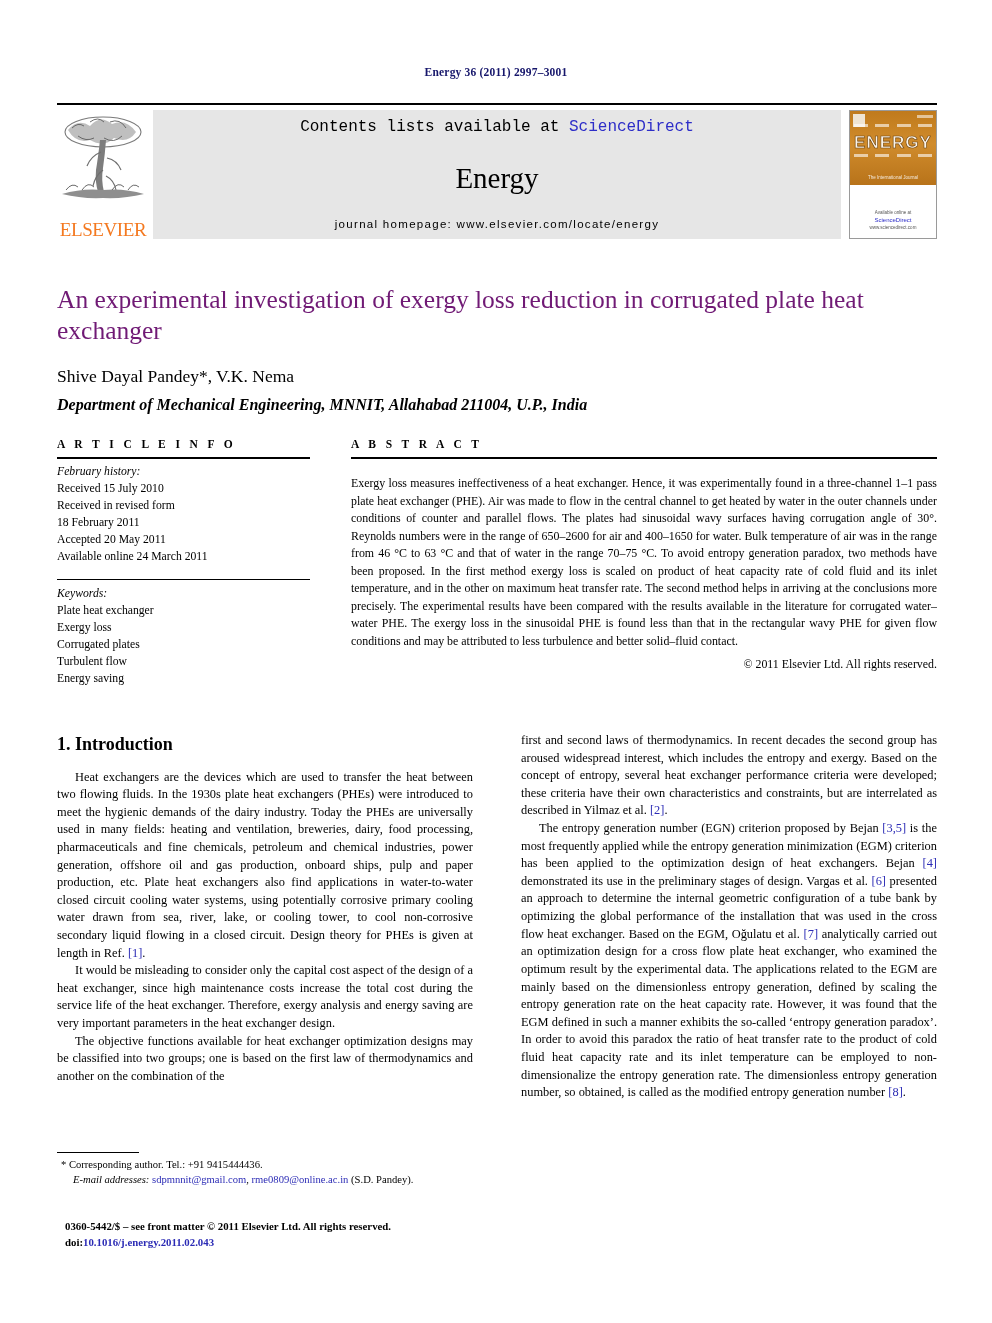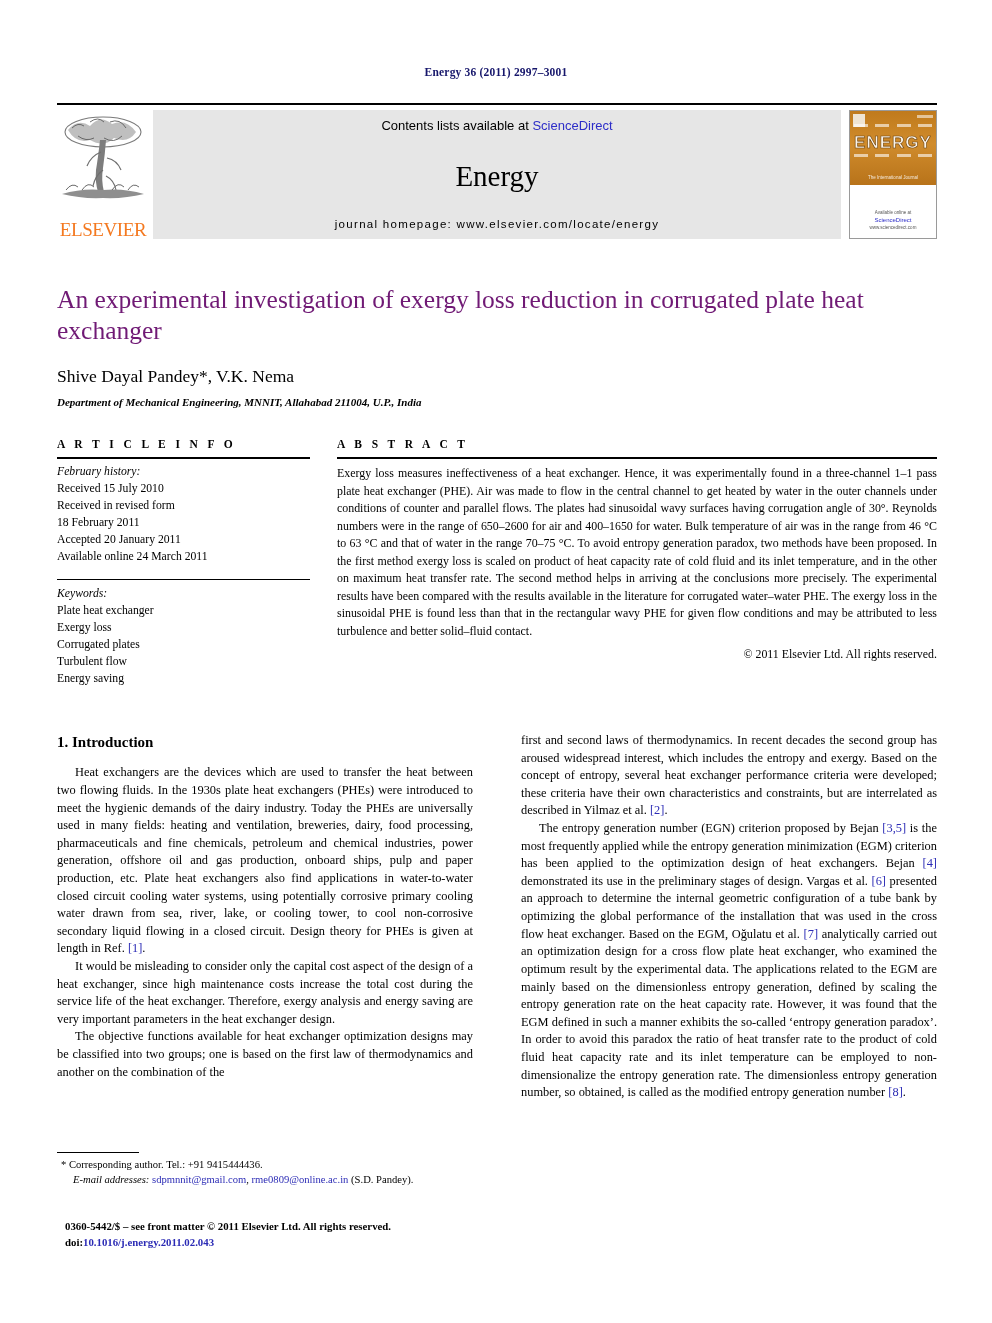--- a/index.html
+++ b/index.html
@@ -70,22 +70,22 @@
     flex: 1 1 auto;
     background: #e6e6e6;
     display: flex;
     flex-direction: column;
     justify-content: space-between;
     align-items: center;
     padding: 8px 0 9px 0;
     min-height: 112px;
   }
   .contents-line {
-    font-family: Liberation Sans, sans-serif;
-    font-size: 13px;
+    font-family: Liberation Mono, monospace;
+    font-size: 16px;
     color: #000;
   }
   .sciencedirect-link {
     color: #2d2dc8;
   }
   .journal-title {
     font-family: "Liberation Serif", serif;
     font-size: 29px;
     color: #000;
     line-height: 1;
@@ -193,40 +193,40 @@
   .authors {
     font-family: "Liberation Serif", serif;
     font-size: 17.5px;
     margin: 20px 0 0 0;
     color: #000;
   }
   .affiliation {
     font-family: "Liberation Serif", serif;
     font-style: italic;
     font-weight: bold;
-    font-size: 11px;
+    font-size: 16px;
     margin: 9px 0 0 0;
     color: #000;
   }
 
   
   .info-abstract {
     position: absolute;
     left: 57px;
     top: 438px;
     width: 880px;
     display: flex;
   }
   .col-info {
     flex: 0 0 253px;
     width: 253px;
   }
   .col-abstract {
     flex: 1 1 auto;
-    margin-left: 27px;
+    margin-left: 41px;
   }
   .sec-head {
     font-family: "Liberation Serif", serif;
     font-weight: bold;
     font-size: 11.5px;
     letter-spacing: 3.4px;
     color: #000;
     margin-bottom: 7px;
   }
   .rule { border-top: 2px solid #000; }
@@ -237,21 +237,21 @@
     padding-top: 5px;
   }
   .info-body .lbl { font-style: italic; }
   .info-group { margin: 0 0 13px 0; }
   .keywords-rule { border-top: 1.6px solid #000; margin-top: 2px; }
   .abstract-body {
     font-family: "Liberation Serif", serif;
     font-size: 11.9px;
     line-height: 1.47;
     text-align: justify;
-    padding-top: 6px;
+    padding-top: 16px;
   }
   .copyright {
     text-align: right;
     font-size: 11.9px;
     margin-top: 7px;
   }
 
   
   .body-cols {
     position: absolute;
@@ -264,21 +264,21 @@
     width: 416px;
     flex: 0 0 416px;
     font-family: "Liberation Serif", serif;
     font-size: 12.4px;
     line-height: 1.42;
     text-align: justify;
   }
   .bcol.right { margin-left: 48px; }
   .sect-title {
     font-weight: bold;
-    font-size: 15px;
+    font-size: 18px;
     margin: 0 0 11px 0;
     text-align: left;
   }
   .bcol p { margin: 0; text-indent: 18px; }
   .ref { color: #2b2bb5; }
 
   
   .footnote {
     position: absolute;
     left: 57px;
@@ -383,21 +383,21 @@
 
     <div class="col-info">
       <div class="sec-head">A R T I C L E  I N F O</div>
       <div class="rule"></div>
       <div class="info-body">
         <div class="info-group">
           <div class="lbl">February history:</div>
           <div>Received 15 July 2010</div>
           <div>Received in revised form</div>
           <div>18 February 2011</div>
-          <div>Accepted 20 January 2011</div>
+          <div>Accepted 20 May 2011</div>
           <div>Available online 24 March 2011</div>
         </div>
         <div class="keywords-rule"></div>
         <div class="info-group" style="padding-top:6px;">
           <div class="lbl">Keywords:</div>
           <div>Plate heat exchanger</div>
           <div>Exergy loss</div>
           <div>Corrugated plates</div>
           <div>Turbulent flow</div>
           <div>Energy saving</div>

